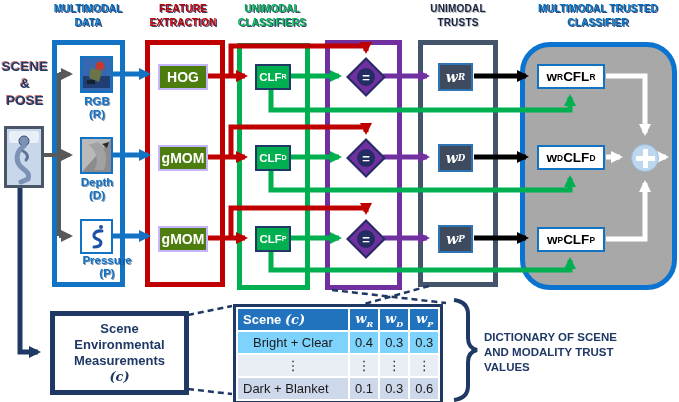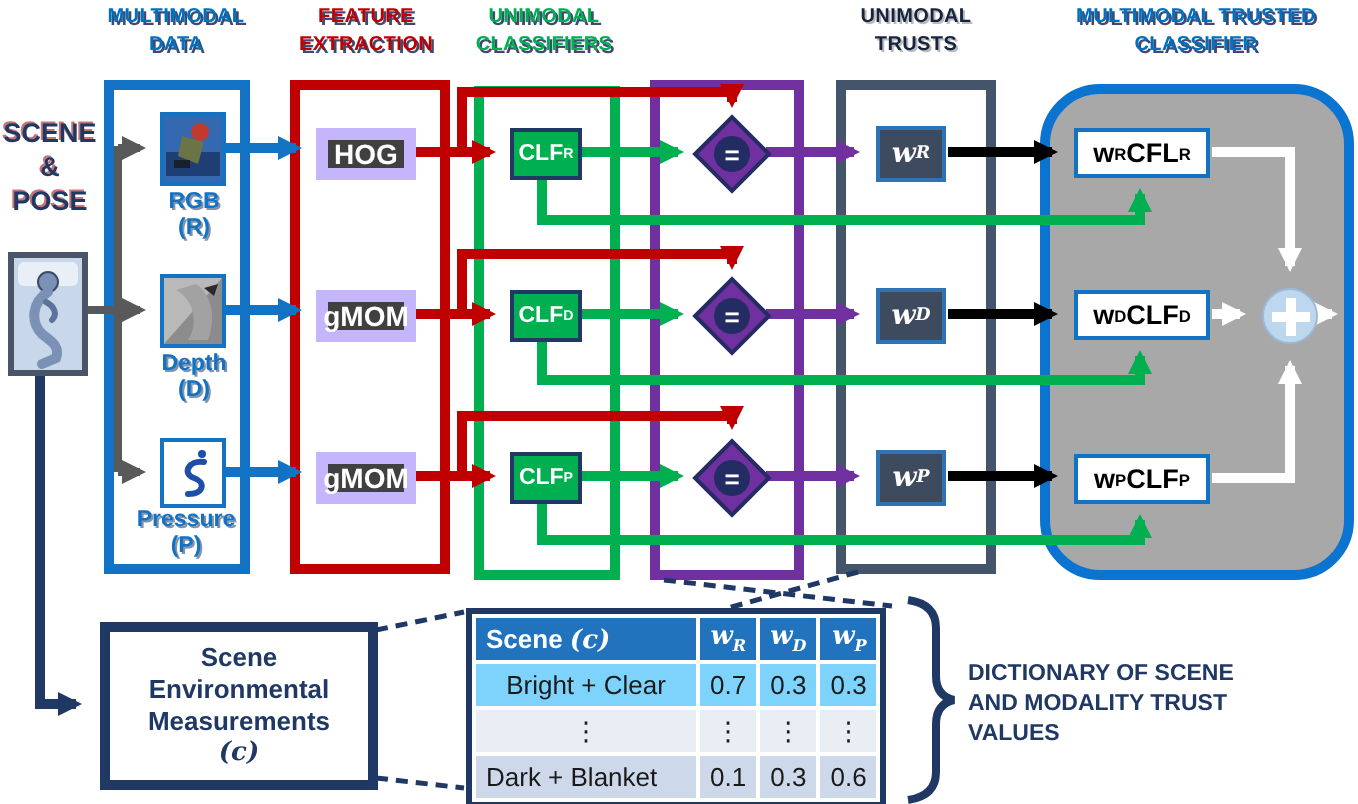--- a/index.html
+++ b/index.html
@@ -10,21 +10,21 @@
            line-height:14px;letter-spacing:.2px;}
   .sh-navy{text-shadow:1.3px 1.3px 0 rgba(31,41,90,.85);}
   
   .cont{position:absolute;border-style:solid;box-sizing:border-box;background:transparent;}
   .rounded{border-radius:30px;}
   
   .wires{position:absolute;left:0;top:0;pointer-events:none;}
   
   .node{position:absolute;box-sizing:border-box;display:flex;align-items:center;justify-content:center;
         font-weight:bold;color:#fff;}
-  .feat{width:50px;height:26px;background:#404040;border:6px solid #c4b5fd;font-size:14px;}
+  .feat{width:50px;height:26px;background:#4d7c0f;border:2px solid #c4b5fd;font-size:14px;}
   .clf{width:36px;height:26px;background:#00B050;border:2px solid #1F3864;font-size:11.5px;}
   .wbox{width:35px;height:28px;background:#3E4A5E;border:2px solid #2E74B5;font-size:14px;
         font-family:"DejaVu Serif",serif;font-style:italic;}
   .wclf{width:68px;height:25px;background:#fff;border:2.5px solid #1272C4;color:#000;font-size:13.5px;}
   sub{font-size:.62em;font-weight:bold;}
   
   .diamond{position:absolute;width:24px;height:24px;background:#7030A0;border:2px solid #232C63;
            transform:rotate(45deg);}
   .dcircle{position:absolute;width:18px;height:18px;border-radius:50%;background:#232C63;color:#fff;
            font-size:13px;font-weight:bold;display:flex;align-items:center;justify-content:center;}
@@ -210,21 +210,21 @@
     <div>(D)</div>
   </div>
 
   <div class="thumb" style="left:80px;top:219px;height:35px">
     <svg width="29" height="31" viewBox="0 0 29 31">
       <rect width="29" height="31" fill="#fff"></rect>
       <circle cx="19" cy="6" r="2" fill="#1B4FA8"></circle>
       <path d="M20,10 C12,9 9,16 15,18 C21,20 20,26 12,26" fill="none" stroke="#1B4FA8" stroke-width="3" stroke-linecap="round"></path>
     </svg>
   </div>
-  <div class="mlabel" style="left:58px;top:254px">
+  <div class="mlabel" style="left:72px;top:254px">
     <div>Pressure</div>
     <div>(P)</div>
   </div>
 
   <div class="node feat" style="left:158px;top:64px">
       <span>HOG</span>
     </div>
   <div class="node feat" style="left:158px;top:145px">
       <span>gMOM</span>
     </div>
@@ -303,21 +303,21 @@
     <table>
       <tbody>
           <tr>
         <th class="lbl"><span>Scene </span><span class="it">(c)</span></th>
         <th class="num"><span>w</span><sub>R</sub></th>
         <th class="num"><span>w</span><sub>D</sub></th>
         <th class="num"><span>w</span><sub>P</sub></th>
       </tr>
       <tr class="r1">
         <td class="lbl">Bright + Clear</td>
-        <td class="num">0.7</td>
+        <td class="num">0.4</td>
         <td class="num">0.3</td>
         <td class="num">0.3</td>
       </tr>
       <tr class="r2">
         <td class="lbl num">⋮</td>
         <td class="num">⋮</td>
         <td class="num">⋮</td>
         <td class="num">⋮</td>
       </tr>
       <tr class="r3">

